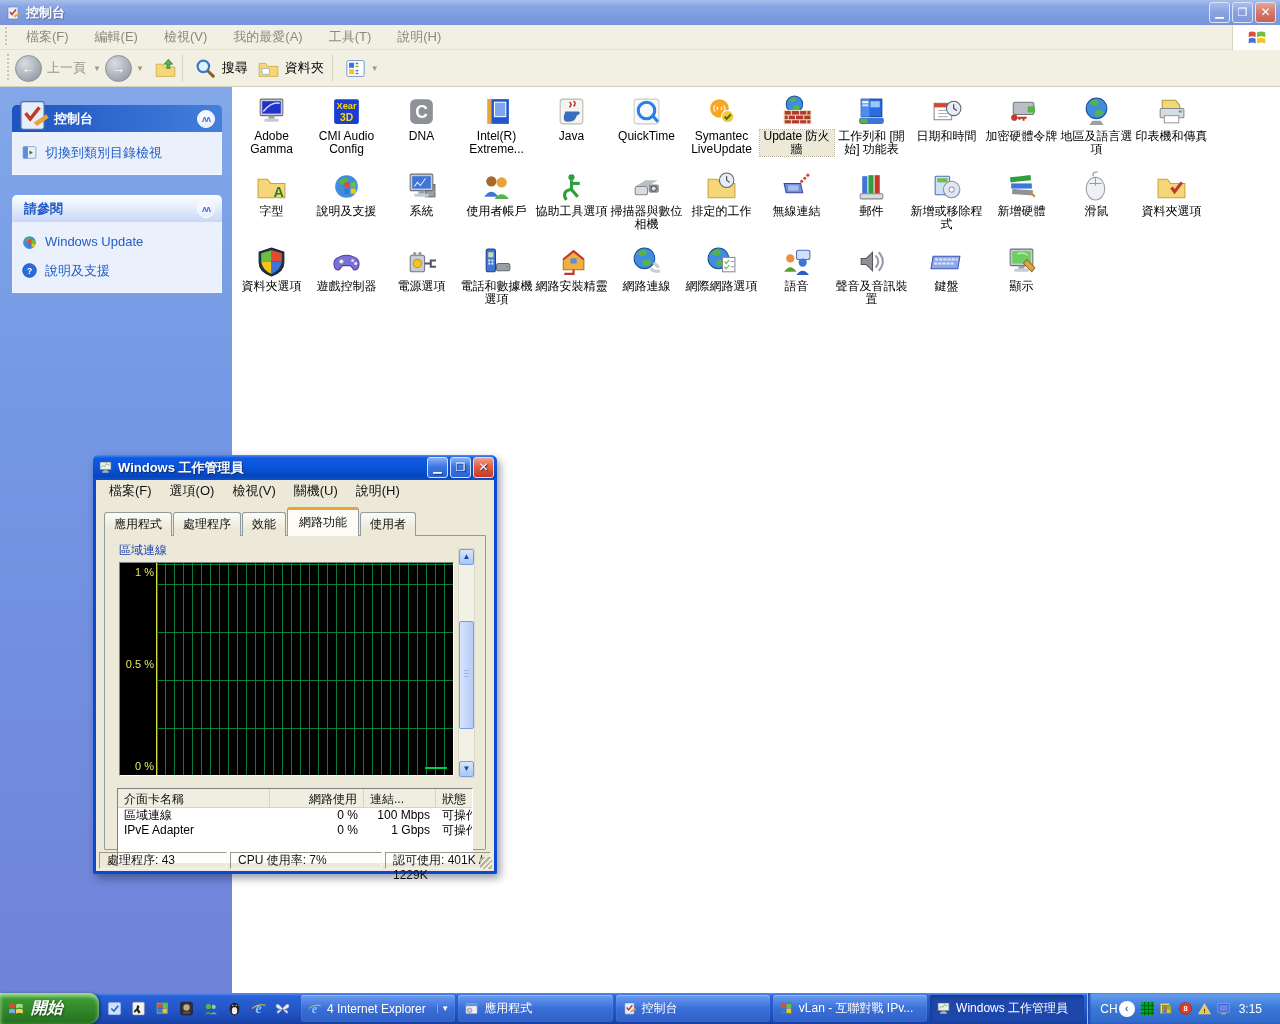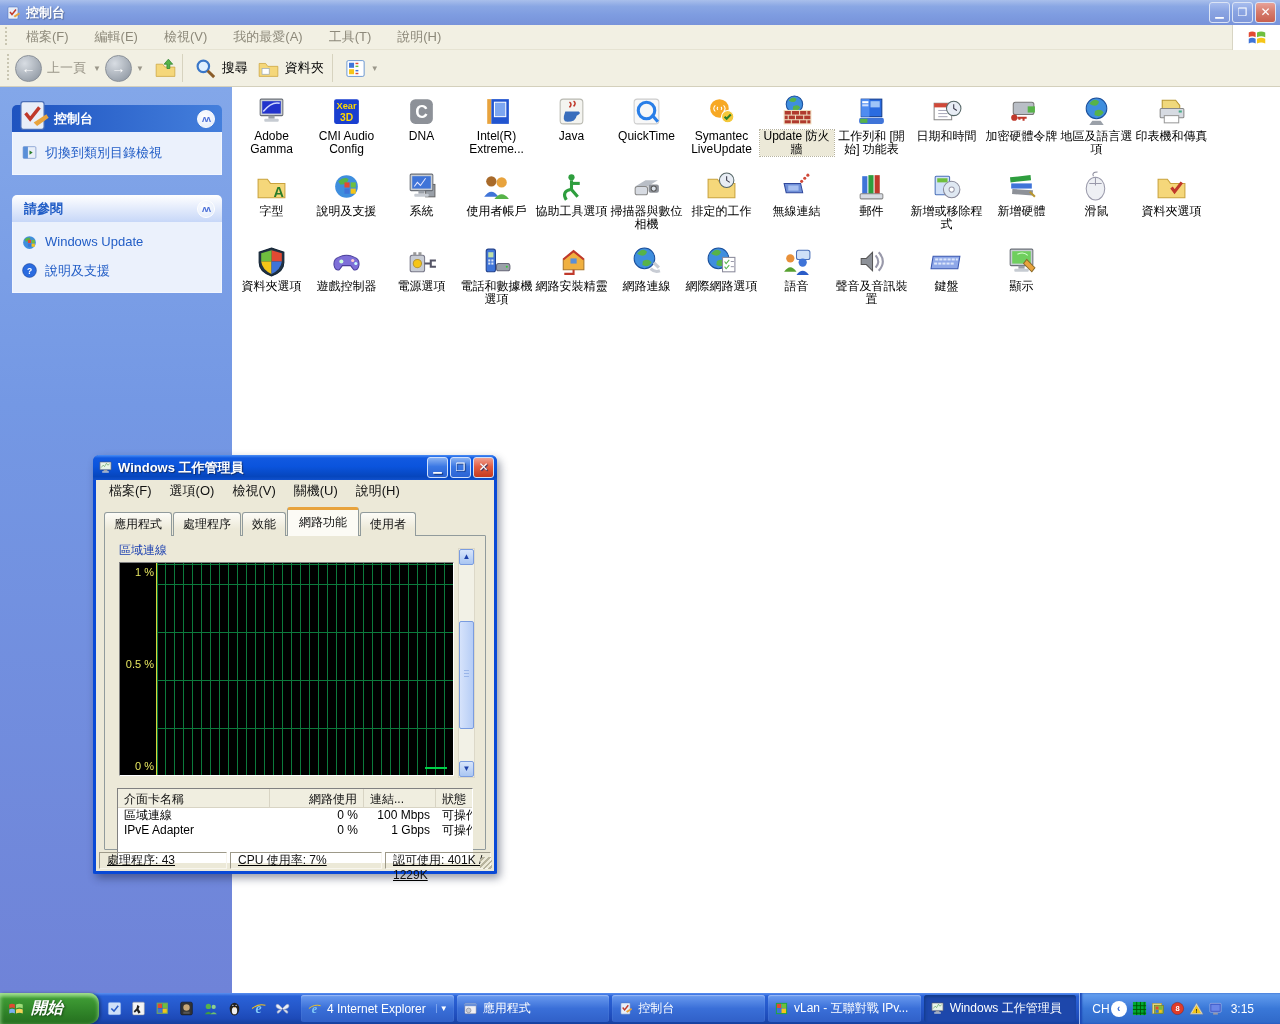--- a/index.html
+++ b/index.html
@@ -81,37 +81,37 @@
   .th { padding:2px 6px; border-right:1px solid #d8d4c4; color:#111; }
   .tm-row { display:flex; height:15px; line-height:15px; }
   .td { padding:0 6px; white-space:nowrap; overflow:hidden; }
   .c1 { width:152px; flex:0 0 152px; text-align:left; }
   .c2 { width:94px; flex:0 0 94px; text-align:right; }
   .c3 { width:72px; flex:0 0 72px; text-align:right; }
   .th.c3 { text-align:left; }
   .c4 { flex:1; text-align:right; }
   .th.c4 { border-right:none; }
 
-  .tm-status { height:21px; flex:0 0 21px; display:flex; gap:3px; padding:2px 3px 2px; font-size:12px; align-items:stretch;text-decoration:underline; }
+  .tm-status { height:21px; flex:0 0 21px; display:flex; gap:3px; padding:2px 3px 2px; font-size:12px; align-items:stretch; }
   .status-cell { border:1px solid; border-color:#9d9989 #f8f6ee #f8f6ee #9d9989; padding:0 7px; line-height:15px; color:#111; }
   .status-cell.s1 { width:128px; } .status-cell.s2 { width:152px; } .status-cell.s3 { flex:1; }
   .resize-grip { position:absolute; right:1px; bottom:1px; width:12px; height:12px; background:repeating-linear-gradient(135deg,transparent 0 2px,#b8b49e 2px 4px); }
 
   
   .taskbar { position:absolute; left:0; right:0; bottom:0; height:31px; background:linear-gradient(180deg,#5a8ff0 0%,#2a62d8 10%,#2456c8 50%,#1d4ab8 82%,#16409d 100%); display:flex; align-items:stretch; color:#fff; }
   .start-btn { flex:0 0 99px; background:linear-gradient(180deg,#7fd06a 0%,#3e9a34 18%,#2f8328 62%,#256f1f 100%); border-radius:0 10px 10px 0; display:flex; align-items:center; gap:6px; padding:0 14px 0 7px; font-weight:bold; font-style:italic; font-size:16px; text-shadow:1px 1px 2px #1c4a18; box-shadow:inset 0 2px 4px #a8e098, 2px 0 3px rgba(0,0,0,.3); }
   .start-btn svg { width:18px; height:18px; }
   .quick { display:flex; align-items:center; gap:7px; padding:0 7px; }
   .quick svg, .quick .ql { width:17px; height:17px; }
   .tb-buttons { flex:1; display:flex; gap:3px; padding:2px 3px; min-width:0; }
   .task-btn { width:156px; display:flex; align-items:center; gap:5px; padding:0 3px 0 6px; background:linear-gradient(180deg,#6b9cf0,#3a6fd8 50%,#3060c8); border-radius:3px; font-size:12px; box-shadow:inset 0 1px 1px #9ab8f4; white-space:nowrap; overflow:hidden; }
   .task-btn svg { width:15px; height:15px; flex:0 0 15px; }
   .task-btn.active { background:#1d47ab; box-shadow:inset 1px 2px 3px #123a88; }
   .task-btn .drop { margin-left:auto; border-left:1px solid #7aa2ec; padding:0 3px; font-size:8px; }
-  .tray { display:flex; align-items:center; gap:5px; padding:0 26px 0 12px; background:linear-gradient(180deg,#66a0f0,#3a78d8 50%,#2f68c8); border-left:1px solid #9ab8f0; box-shadow:inset 2px 0 2px #1d4ab8; font-size:12px; }
+  .tray { display:flex; align-items:center; gap:5px; padding:0 18px 0 12px; background:linear-gradient(180deg,#66a0f0,#3a78d8 50%,#2f68c8); border-left:1px solid #9ab8f0; box-shadow:inset 2px 0 2px #1d4ab8; font-size:12px; }
   .tray .ti { width:15px; height:15px; }
   .tray-chevron { width:16px; height:16px; border-radius:50%; background:#fff; color:#2a62d8; font-size:10px; line-height:15px; text-align:center; font-weight:bold; margin-left:-4px; }
   .tray .lang { font-size:12px; }
   .tray .clock { margin-left:3px;text-align:center; }
 </style>
 </head>
 <body>
 
 <div class="screen">
 

